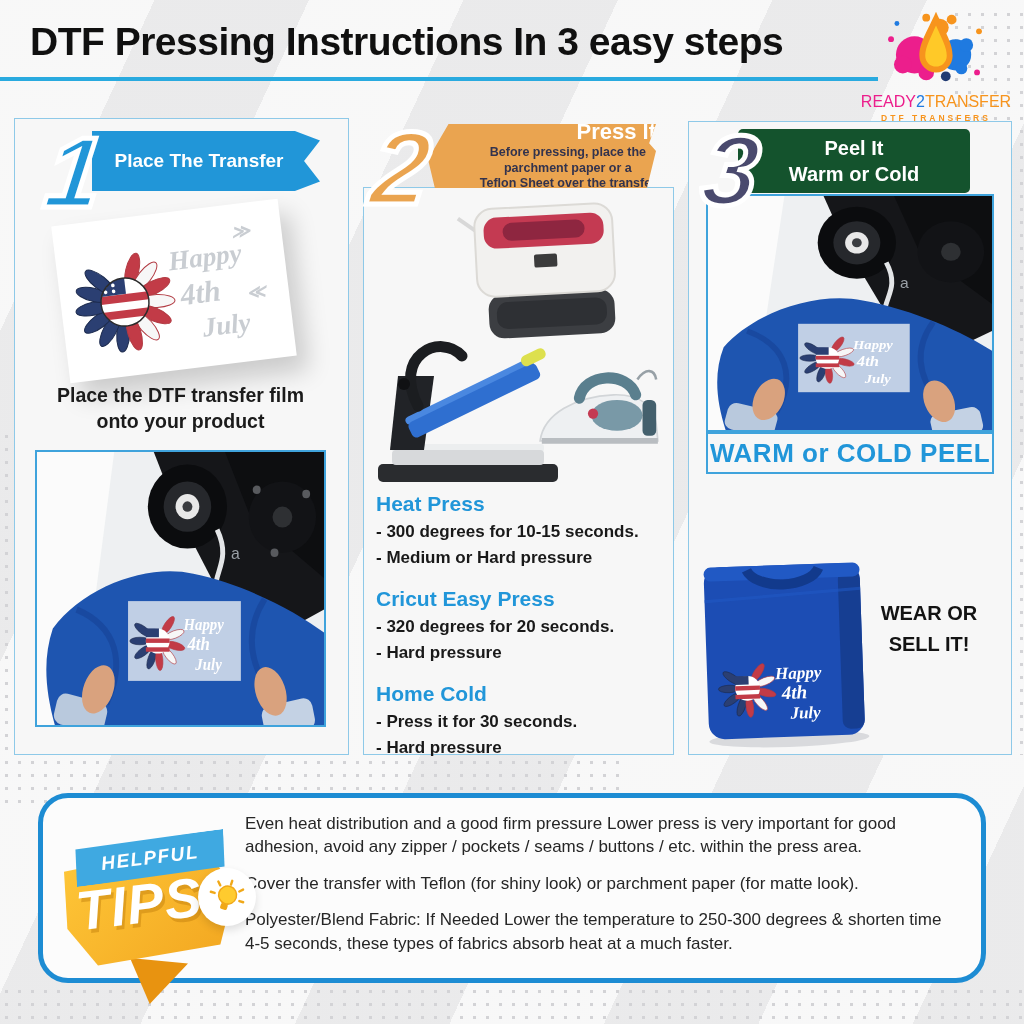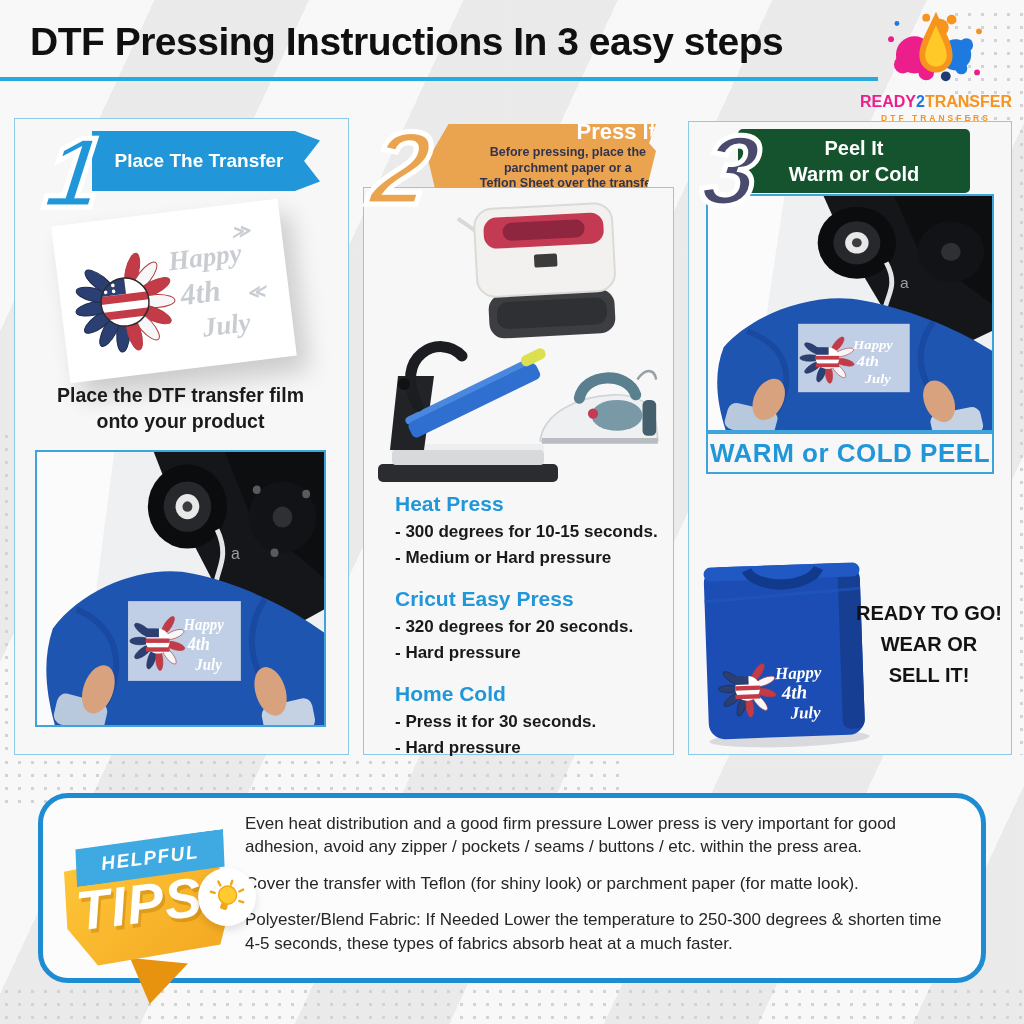--- a/index.html
+++ b/index.html
@@ -10,21 +10,21 @@
     z-index:0;}
   .dots{position:absolute;background-image:radial-gradient(#d3d3d6 1.7px,transparent 1.9px);
         background-size:13px 13px;z-index:0;}
   .preline{white-space:pre-line;}
 
   
   .title{position:absolute;left:30px;top:20px;font-size:39px;font-weight:800;color:#101010;
          letter-spacing:-.5px;z-index:2;}
   .title-underline{position:absolute;left:0;top:77px;width:878px;height:4px;background:#29aadf;z-index:2;}
   .logo{position:absolute;left:858px;top:4px;width:156px;text-align:center;z-index:2;}
-  .brand{font-size:16px;font-weight:700;letter-spacing:0;line-height:1;}
+  .brand{font-size:16px;font-weight:400;letter-spacing:0;line-height:1;}
   .brand .p1{color:#ec1e8c;} .brand .p2{color:#1f7ae0;} .brand .p3{color:#f7941d;}
   .tagline{font-size:8.5px;font-weight:700;letter-spacing:3px;color:#f7941d;margin-top:3px;}
 
   
   .card{position:absolute;background:#f7f7f7;border:1px solid #8ec9e8;z-index:1;}
   #card1{left:14px;top:118px;width:333px;height:635px;}
   #card2{left:363px;top:187px;width:309px;height:566px;}
   #card3{left:688px;top:121px;width:322px;height:632px;}
 
   .stepnum{position:absolute;z-index:4;font-weight:800;font-style:italic;
@@ -51,21 +51,21 @@
             font-weight:700;color:#1b1b1b;line-height:1.35;z-index:2;}
   .photo-frame{position:absolute;border:2px solid #3fa3dc;background:#fff;z-index:2;}
   #photo1{left:35px;top:450px;width:287px;height:273px;}
   #photo3{left:706px;top:194px;width:284px;height:234px;}
 
   .devices{position:absolute;z-index:2;}
   #easypress{left:455px;top:200px;width:185px;height:152px;}
   #heatpress{left:370px;top:318px;width:200px;height:170px;}
   #iron{left:535px;top:352px;width:128px;height:118px;}
 
-  .specs{position:absolute;left:376px;top:492px;width:290px;z-index:2;margin-left:19px;}
+  .specs{position:absolute;left:376px;top:492px;width:290px;z-index:2;}
   .spec{margin-bottom:17px;}
   .spec-h{font-size:21px;font-weight:800;color:#2196d9;margin-bottom:3px;}
   .spec-l{font-size:17px;font-weight:700;color:#191919;line-height:1.5;}
 
   .peel-box{position:absolute;left:706px;top:432px;width:284px;height:38px;border:2px solid #3fa3dc;
             display:flex;align-items:center;justify-content:center;z-index:2;background:#f7f7f7;}
   .peel-box span{font-size:26px;font-weight:800;color:#2196d9;letter-spacing:.5px;}
   .after-text{position:absolute;left:688px;top:482px;width:322px;text-align:center;font-size:19px;
               font-weight:700;color:#1b1b1b;line-height:1.4;z-index:2;}
   #folded{position:absolute;left:694px;top:537px;width:182px;height:212px;z-index:2;transform:rotate(-2deg);}
@@ -391,21 +391,20 @@
       <rect x="-20" y="-20" width="22" height="14" fill="#2b3f72"></rect>
     </g>
     <g fill="#ffffff" font-family="Liberation Serif,serif" font-style="italic" font-weight="bold">
       <text x="80" y="142" font-size="17">Happy</text>
       <text x="86" y="162" font-size="19">4th</text>
       <text x="94" y="182" font-size="17">July</text>
     </g>
   </svg>
 
   <div class="ready-text">
-    <div>READY TO GO!</div>
     <div>WEAR OR</div>
     <div>SELL IT!</div>
   </div>
 
   <div class="tips-box"></div>
   <div class="badge">
     <div class="badge-tail"></div>
     <div class="badge-main"></div>
     <div class="badge-ribbon">HELPFUL</div>
     <div class="badge-tips">TIPS</div>

